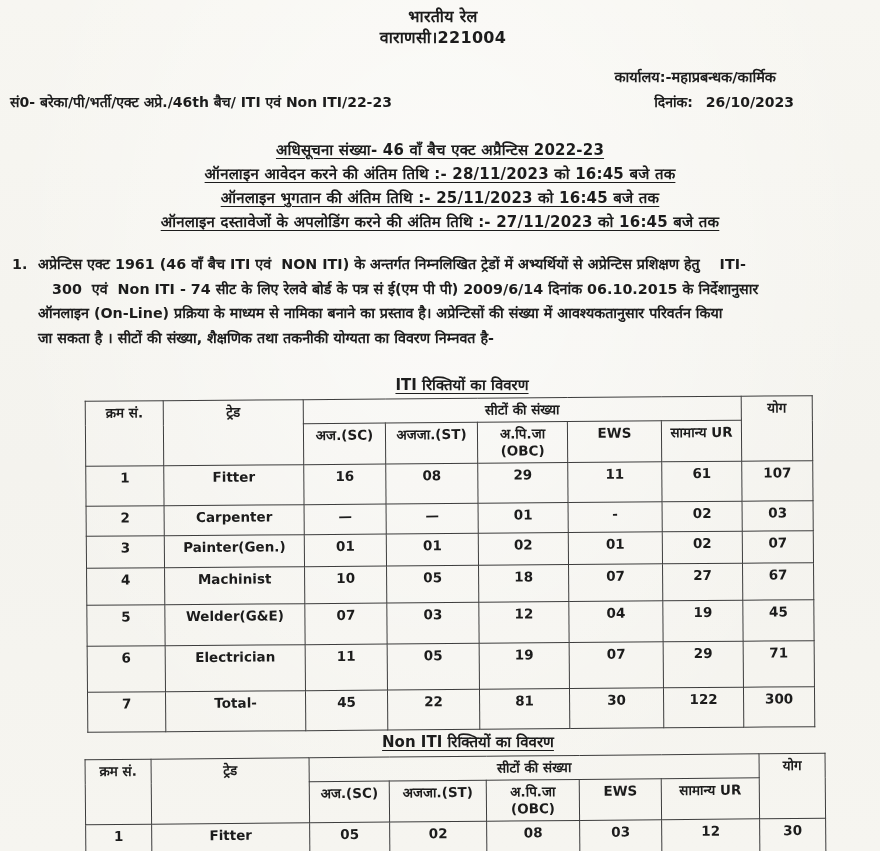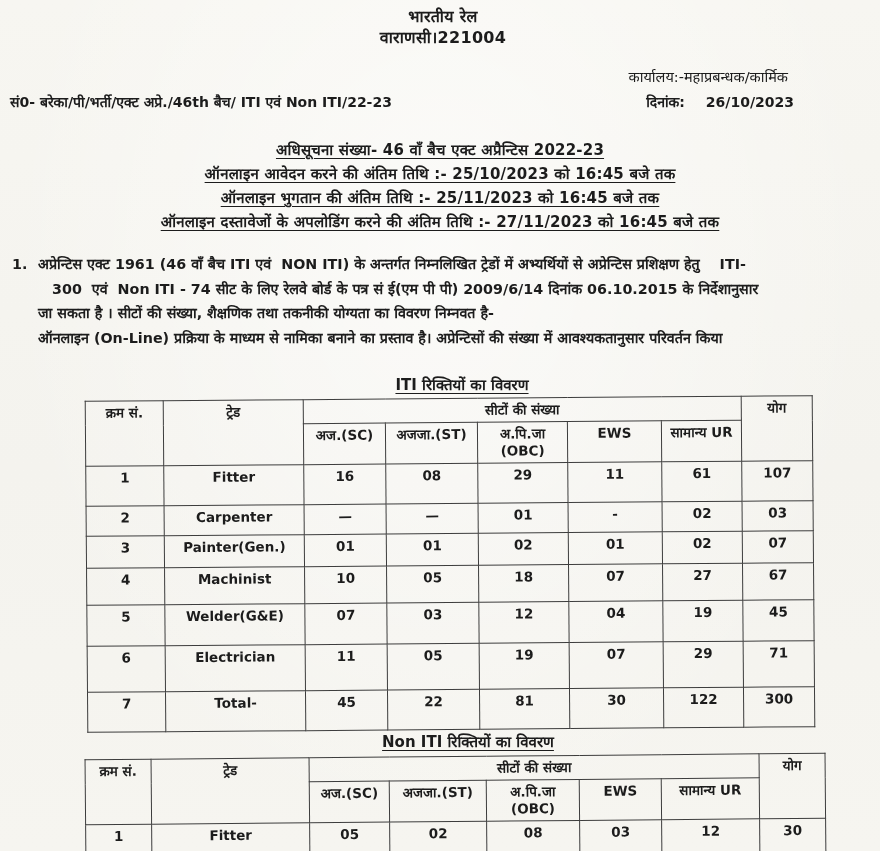--- a/index.html
+++ b/index.html
@@ -7,24 +7,24 @@
     position:relative; width:880px; height:851px; overflow:hidden;
     background:
       radial-gradient(ellipse at 50% 30%, rgba(255,255,255,.6), rgba(0,0,0,0) 70%),
       linear-gradient(180deg, #f7f6f1 0%, #f4f3ee 55%, #f6f5f0 100%);
     font-family:"DejaVu Sans", sans-serif;
     color:#1c1c1c;
   }
   .letterhead { position:absolute; top:6px; left:0; right:14px; text-align:center;
     font-weight:700; font-size:16px; line-height:21px;margin-left:20px; }
   .letterhead div { letter-spacing:.3px; }
-  .office-line { position:absolute; top:66px; right:92px; font-weight:400; font-size:14.5px; }
+  .office-line { position:absolute; top:66px; right:104px; font-weight:700; font-size:14.5px; }
   .ref-row { position:absolute; top:92px; left:10px; right:86px; display:flex;
     justify-content:space-between; font-weight:700; font-size:14px; }
-  .date-group span { margin-left:16px; }
+  .date-group span { margin-left:8px; }
   .notice { position:absolute; top:138px; left:0; right:0; text-align:center;
     font-weight:700; font-size:15px; line-height:24px; }
   .notice .nline { text-decoration:underline; text-underline-offset:3px;
     text-decoration-thickness:1px; letter-spacing:.2px; }
   .para { position:absolute; top:252px; left:12px; right:8px; font-size:14.3px;
     line-height:24.5px; font-weight:700; }
   .para-line { white-space:pre-wrap; }
   .para-num { display:inline-block; width:26px; }
   .ind-a { padding-left:40px; }
   .ind-b { padding-left:26px; }
@@ -68,30 +68,30 @@
   <div class="ref-row">
     <div>सं0- बरेका/पी/भर्ती/एक्ट अप्रे./46th बैच/ ITI एवं Non ITI/22-23</div>
     <div class="date-group">
       <span>दिनांक:</span>
       <span>26/10/2023</span>
     </div>
   </div>
 
   <div class="notice">
     <div class="nline">अधिसूचना संख्या- 46 वाँ बैच एक्ट अप्रैन्टिस 2022-23</div>
-    <div class="nline">ऑनलाइन आवेदन करने की अंतिम तिथि :- 25/10/2023 को 16:45 बजे तक</div>
+    <div class="nline">ऑनलाइन आवेदन करने की अंतिम तिथि :- 28/11/2023 को 16:45 बजे तक</div>
     <div class="nline">ऑनलाइन भुगतान की अंतिम तिथि :- 25/11/2023 को 16:45 बजे तक</div>
     <div class="nline">ऑनलाइन दस्तावेजों के अपलोडिंग करने की अंतिम तिथि :- 27/11/2023 को 16:45 बजे तक</div>
   </div>
 
   <div class="para">
     <div class="para-line"><span class="para-num">1.</span><span>अप्रेन्टिस एक्ट 1961 (46 वाँ बैच ITI एवं  NON ITI) के अन्तर्गत निम्नलिखित ट्रेडों में अभ्यर्थियों से अप्रेन्टिस प्रशिक्षण हेतु    ITI-</span></div>
     <div class="para-line ind-a">300  एवं  Non ITI - 74 सीट के लिए रेलवे बोर्ड के पत्र सं ई(एम पी पी) 2009/6/14 दिनांक 06.10.2015 के निर्देशानुसार</div>
+    <div class="para-line ind-b">ऑनलाइन (On-Line) प्रक्रिया के माध्यम से नामिका बनाने का प्रस्ताव है। अप्रेन्टिसों की संख्या में आवश्यकतानुसार परिवर्तन किया</div>
     <div class="para-line ind-b">जा सकता है । सीटों की संख्या, शैक्षणिक तथा तकनीकी योग्यता का विवरण निम्नवत है-</div>
-    <div class="para-line ind-b">ऑनलाइन (On-Line) प्रक्रिया के माध्यम से नामिका बनाने का प्रस्ताव है। अप्रेन्टिसों की संख्या में आवश्यकतानुसार परिवर्तन किया</div>
   </div>
 
 
   <div class="tbl-title t1-title">
     <span>ITI रिक्तियों का विवरण</span>
   </div>
 
   <table class="seats t1">
     <colgroup>
       <col style="width:78px">

